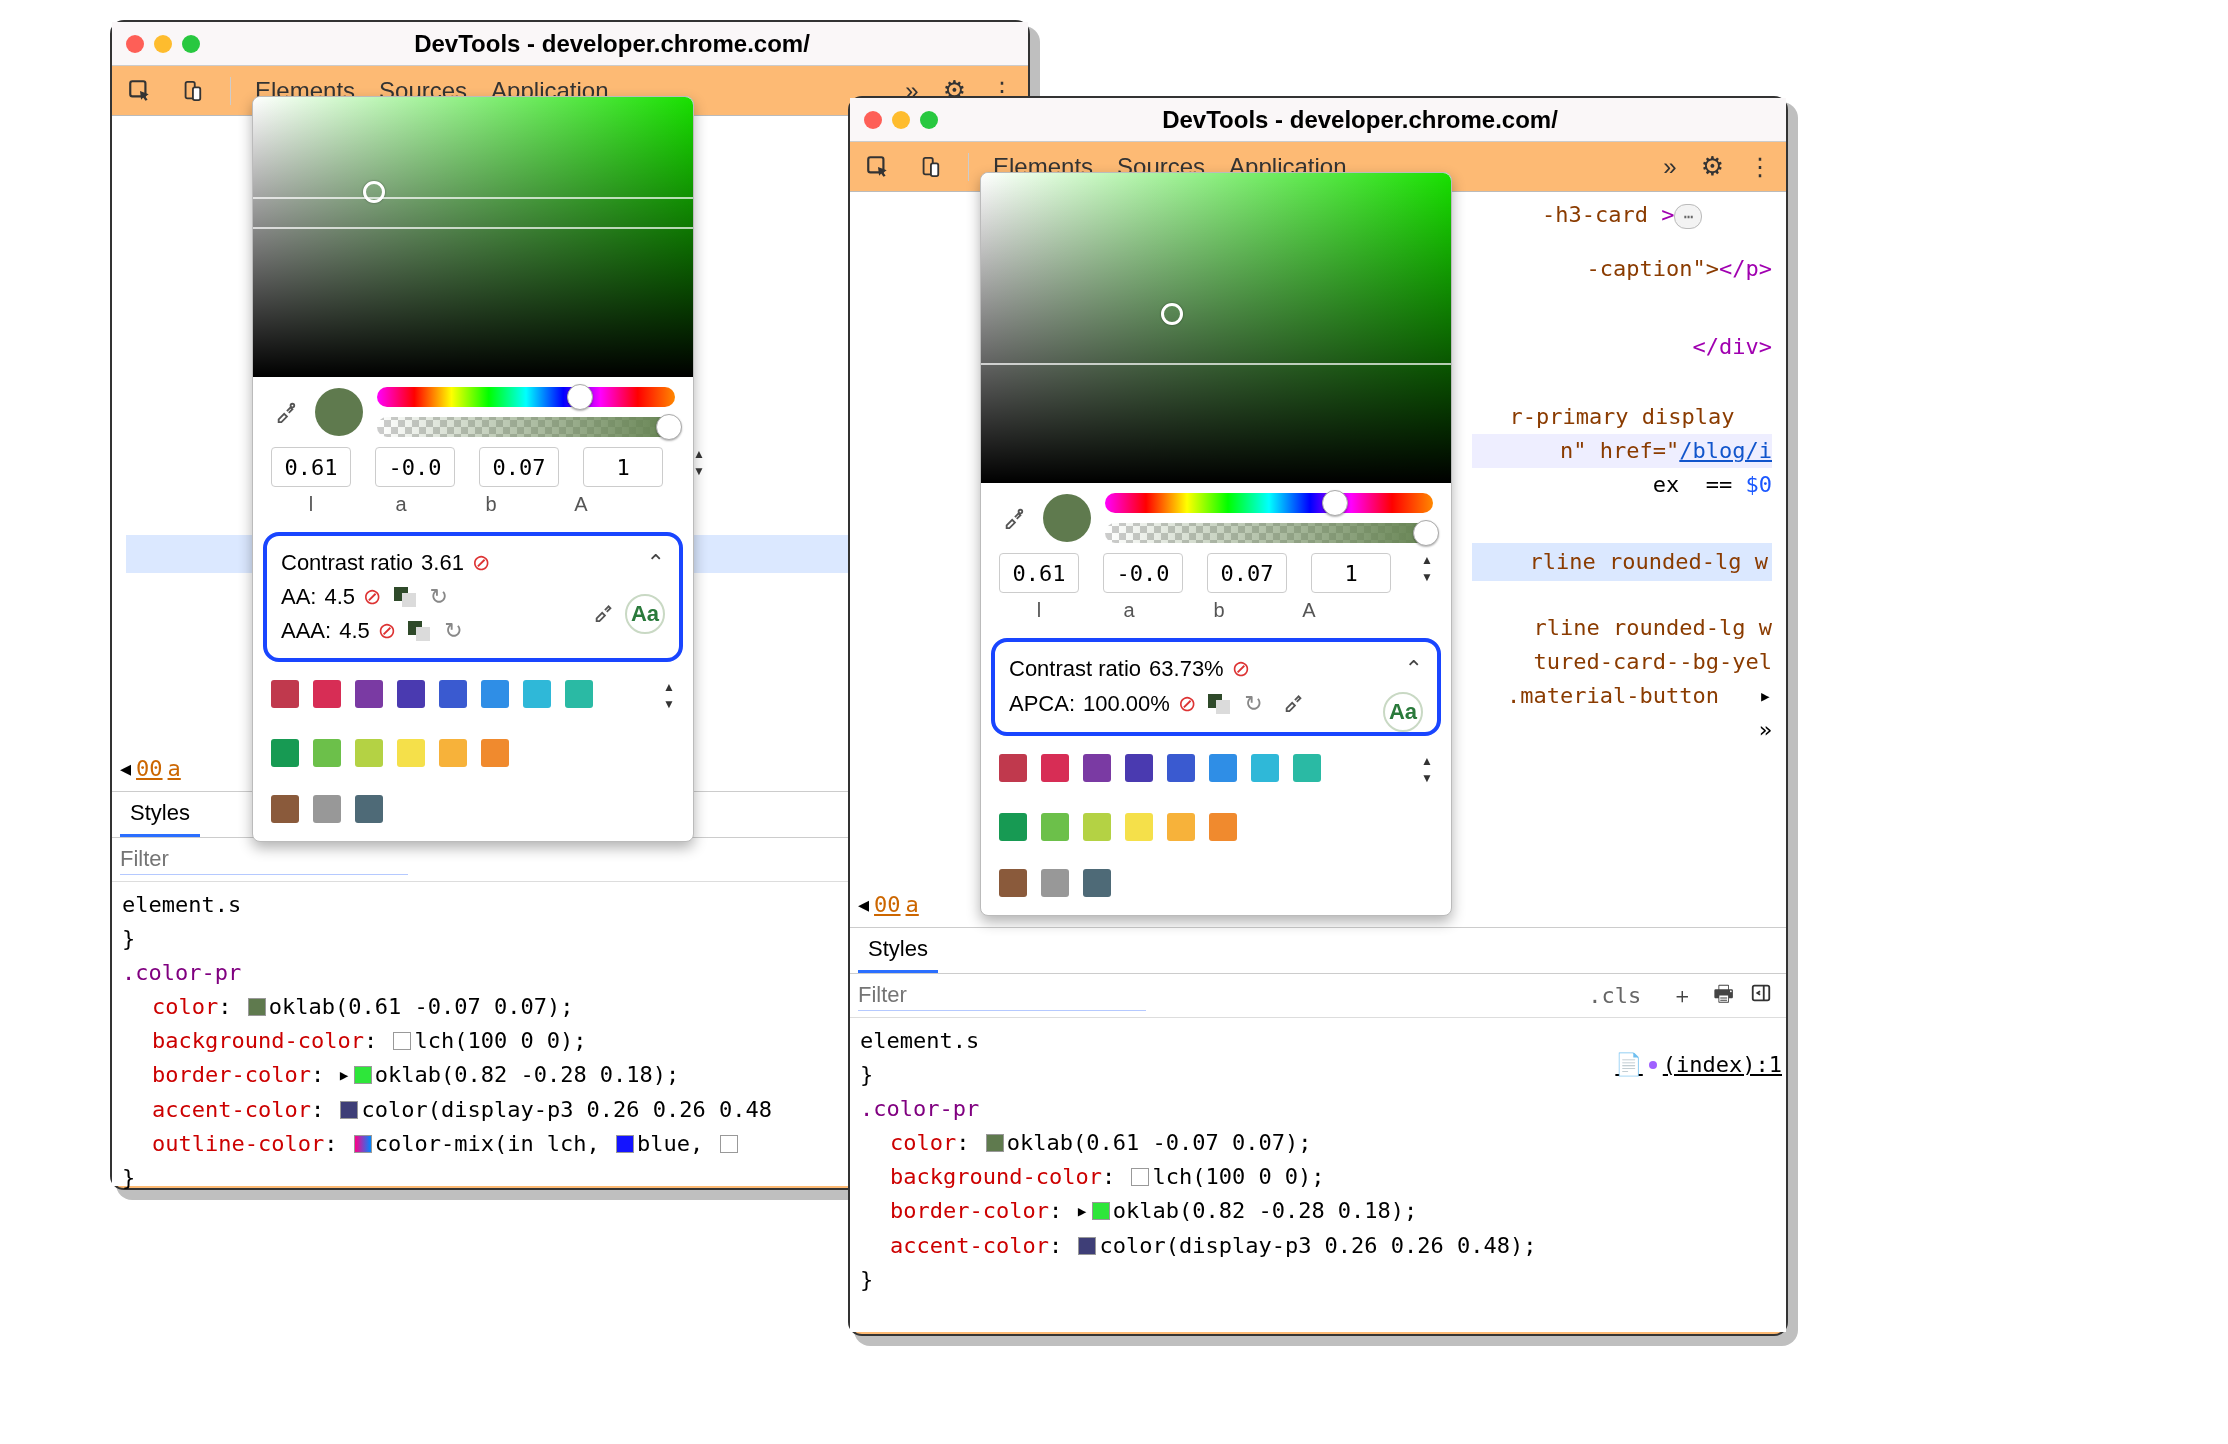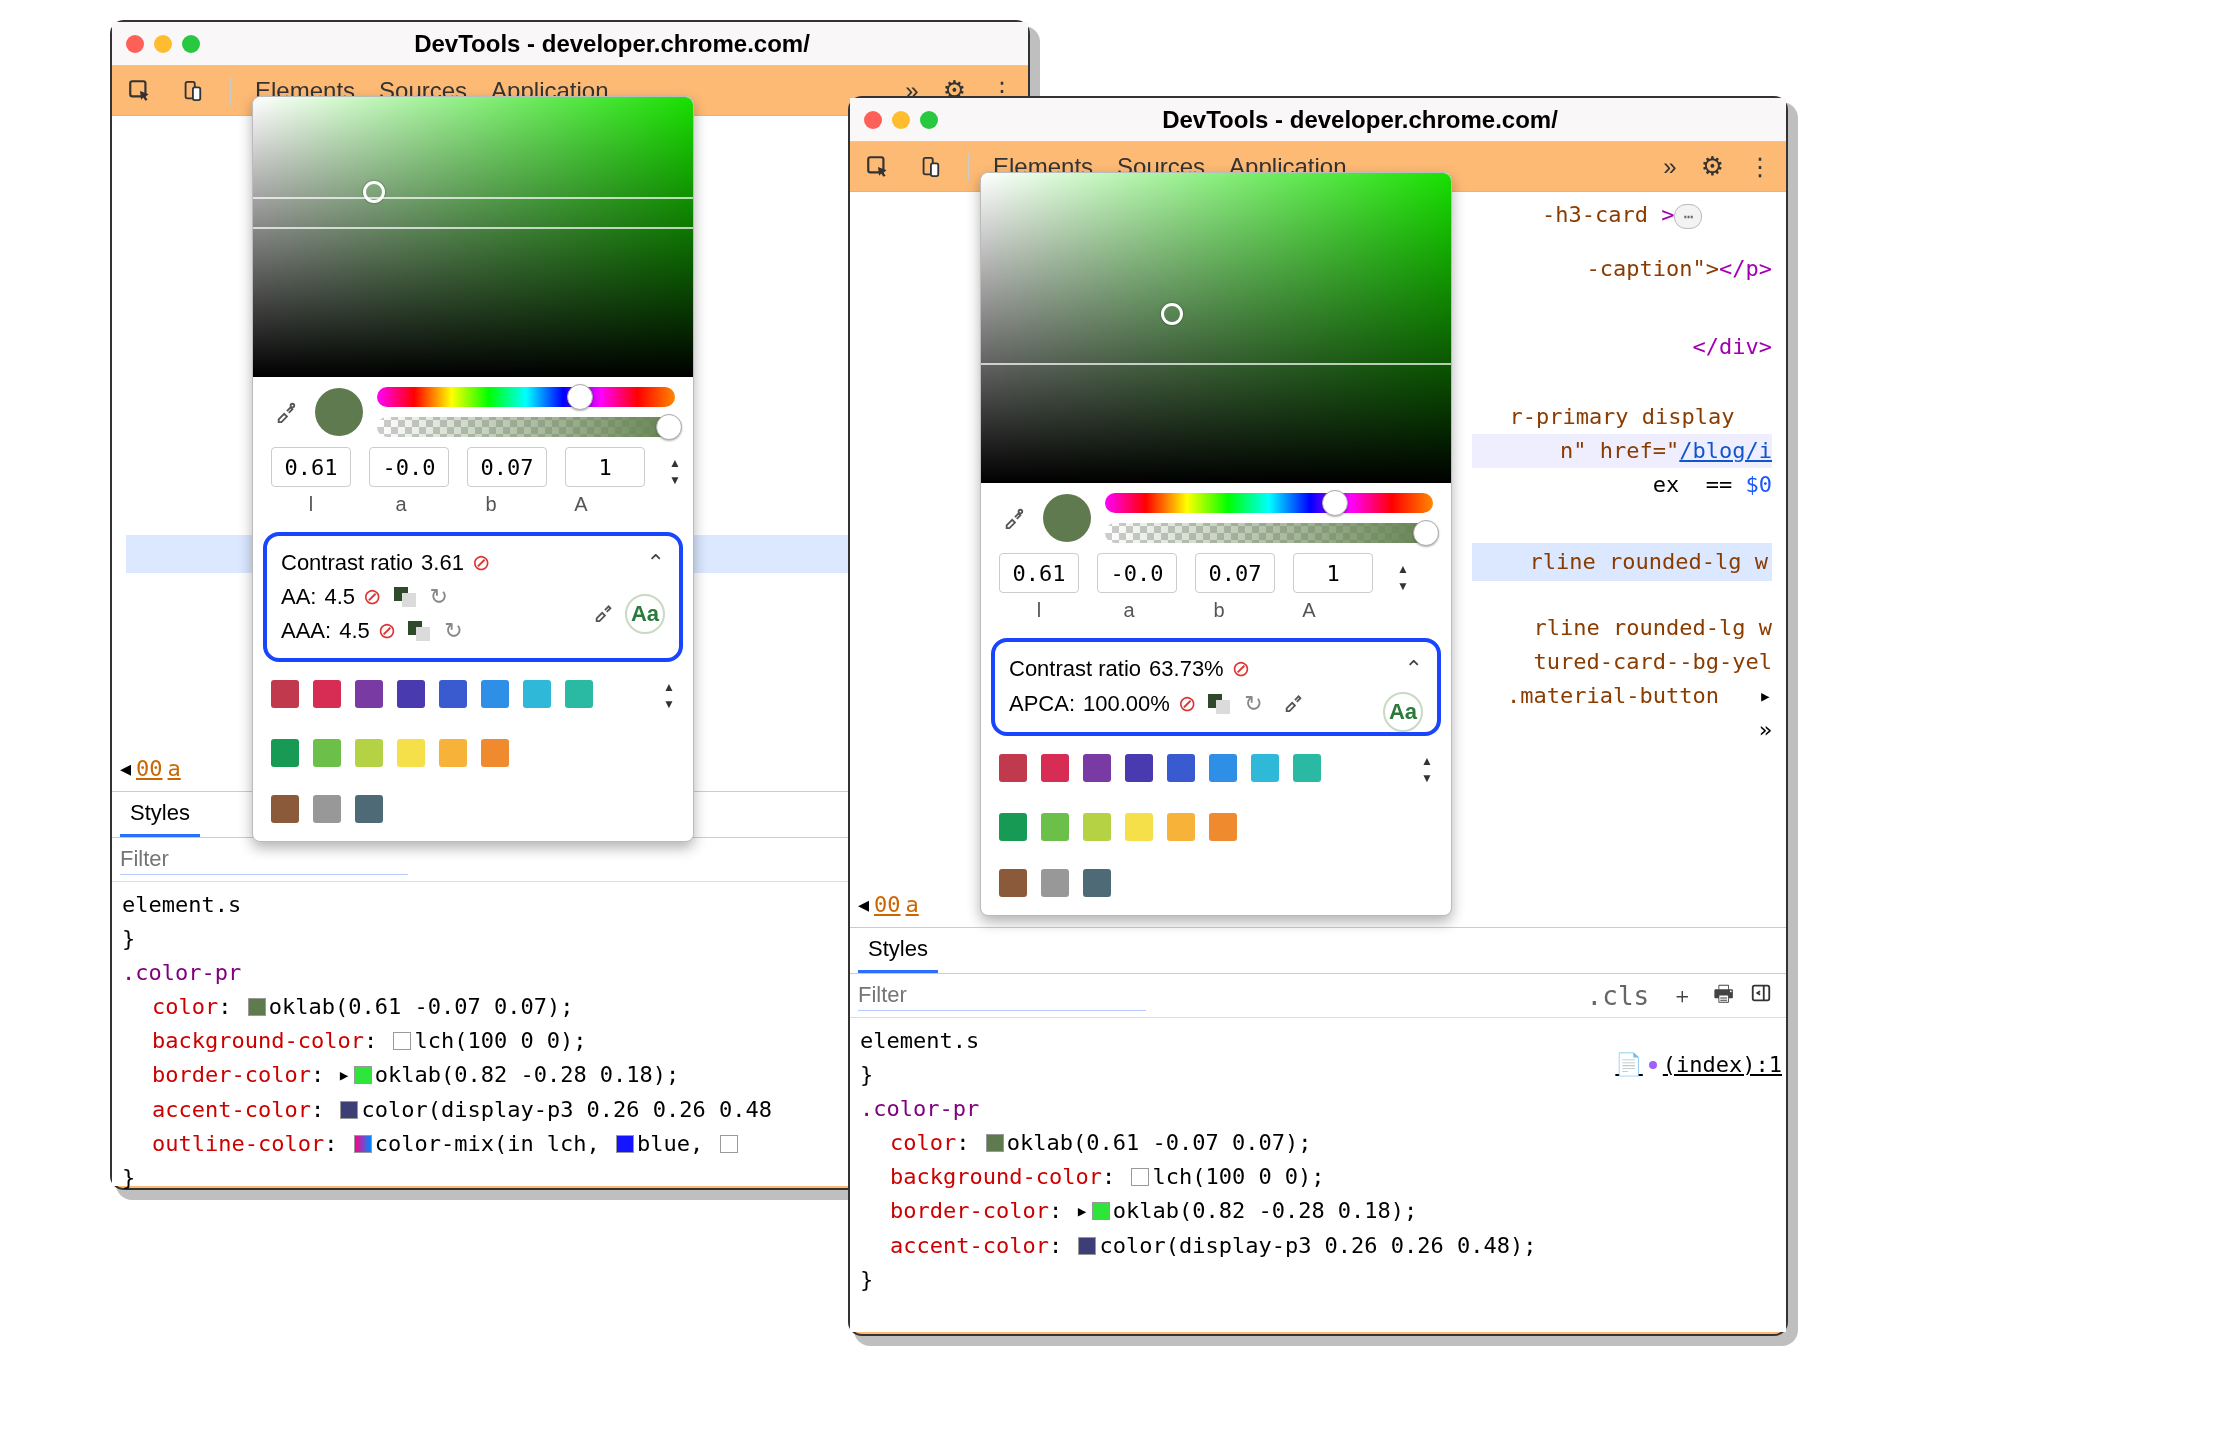--- a/index.html
+++ b/index.html
@@ -80,21 +80,21 @@
   .alpha-slider {
     height:20px; border-radius:10px;
     background:
       linear-gradient(to right, rgba(100,130,80,0) , rgba(100,130,80,1)),
       repeating-conic-gradient(#ccc 0 25%, #fff 0 50%) 0/14px 14px;
     position:relative;
   }
   .thumb { position:absolute; top:50%; width:26px; height:26px; border-radius:50%;
     background:#fff; border:1px solid #aaa; transform:translate(-50%,-50%);
     box-shadow:0 1px 2px rgba(0,0,0,0.3) }
-  .inputs-row { display:flex; gap:18px; padding:6px 18px; align-items:flex-end }
+  .inputs-row { display:flex; gap:24px; padding:6px 18px; align-items:flex-start }
   .numin { width:80px; height:40px; border:1px solid #ccc; border-radius:4px;
     text-align:center; font-size:22px; font-family:ui-monospace,Menlo,monospace; }
   .labels-row { display:flex; gap:10px; padding:0 18px 8px; font-size:20px; color:#555 }
   .labels-row span { width:80px; text-align:center }
   .ud { display:flex; flex-direction:column; font-size:12px; gap:3px; color:#333; margin-left:6px }
   
   .contrast-box {
     margin: 8px 10px; border:4px solid #1945ff; border-radius:16px;
     padding: 10px 14px; font-size:22px;
   }
@@ -126,21 +126,21 @@
 
   .tabbar { display:flex; gap:5px; align-items:center; padding:0 8px; border-bottom:1px solid #ccc;
     font-size:22px; height:46px; }
   .tabbar .tab { padding:8px 10px; }
   .tabbar .tab.active { border-bottom:3px solid #2b6fff; }
   .tabbar .num { color:#cc6600; font-family:ui-monospace,Menlo,monospace; text-decoration:underline }
   .tabbar .achar { color:#cc6600; font-family:ui-monospace,Menlo,monospace; text-decoration:underline }
 
   .filter-row { display:flex; padding:4px 8px; border-bottom:1px solid #ddd; height:44px; align-items:center }
   .filter-in { flex: 0 0 130px; height:30px; border:none; border-bottom:1px solid #b5c9ff; font-size:22px }
-  .hov-cls { font-family:ui-monospace,Menlo,monospace; font-size:26px; color:#666; margin-right:12px }
+  .hov-cls { font-family:ui-monospace,Menlo,monospace; font-size:22px; color:#666; margin-right:20px }
 
   .styles-pane {
     font-family: ui-monospace, Menlo, monospace; font-size:22px; padding:6px 10px; line-height:1.55;
   }
   .prop { color:#c00 }
   .sel { color:#800080 }
   .val-box {
     display:inline-block; width:18px; height:18px; border:1px solid #999; vertical-align:-2px;
     margin:0 3px;
   }

